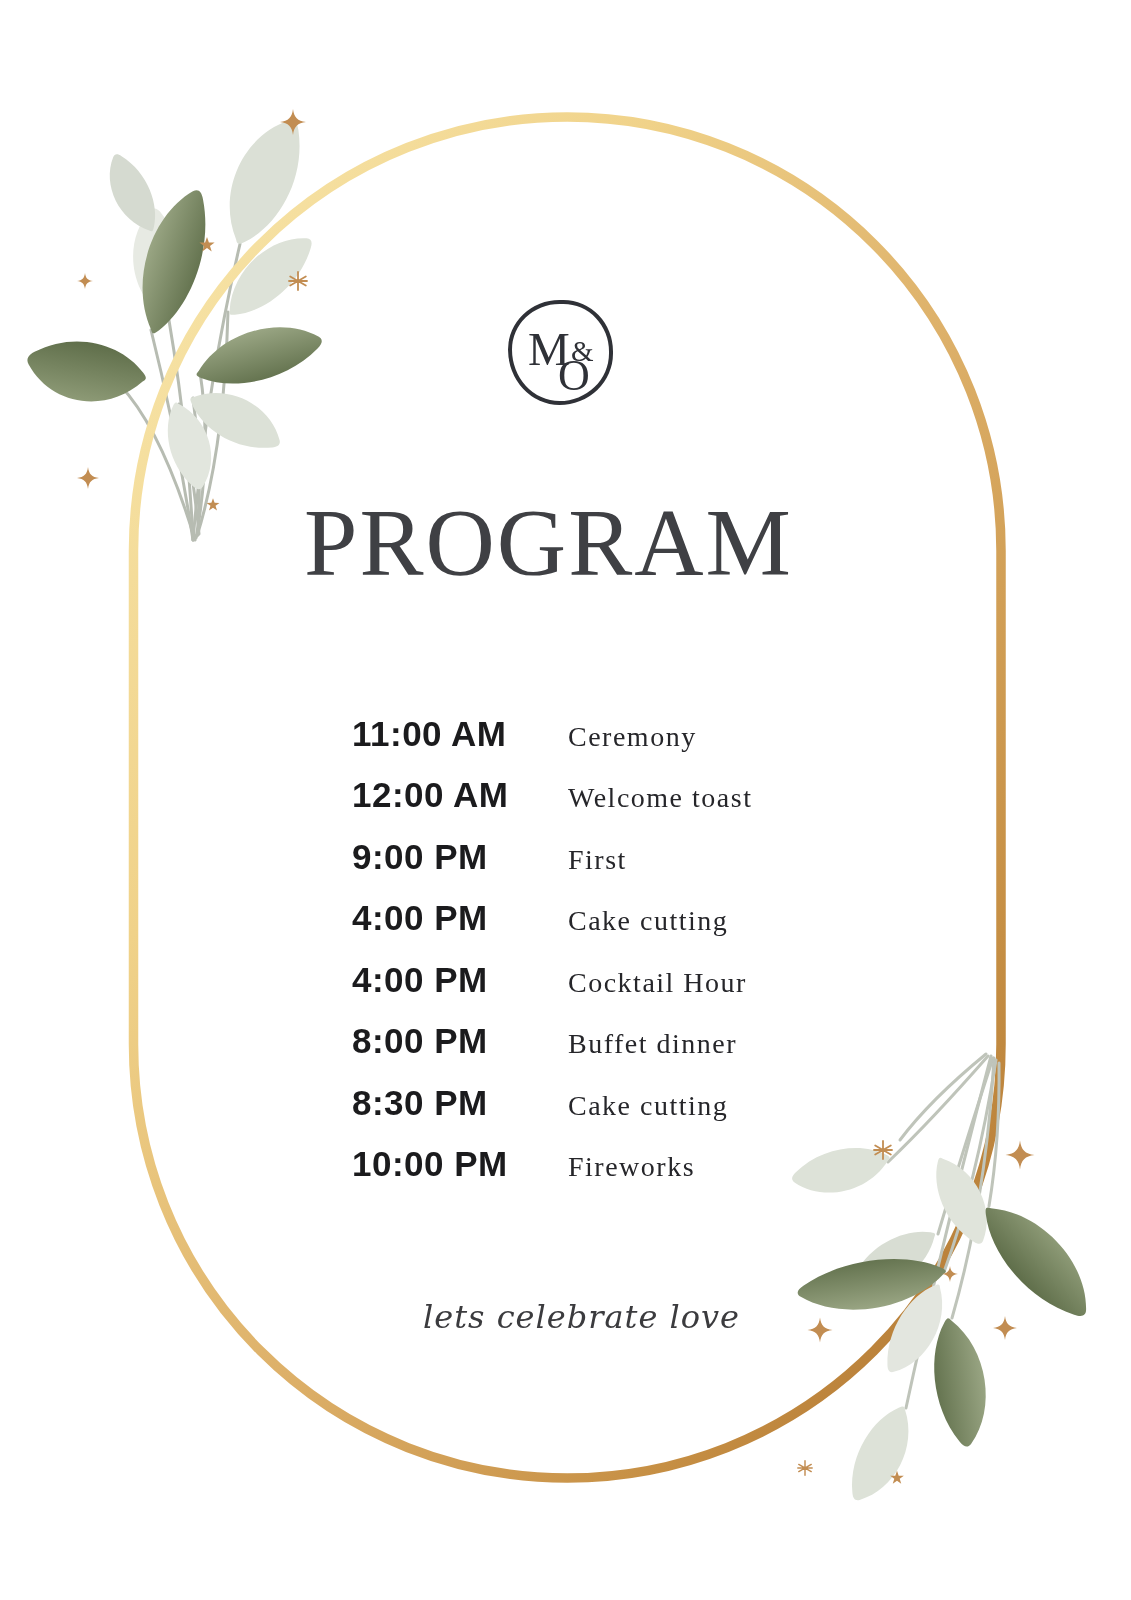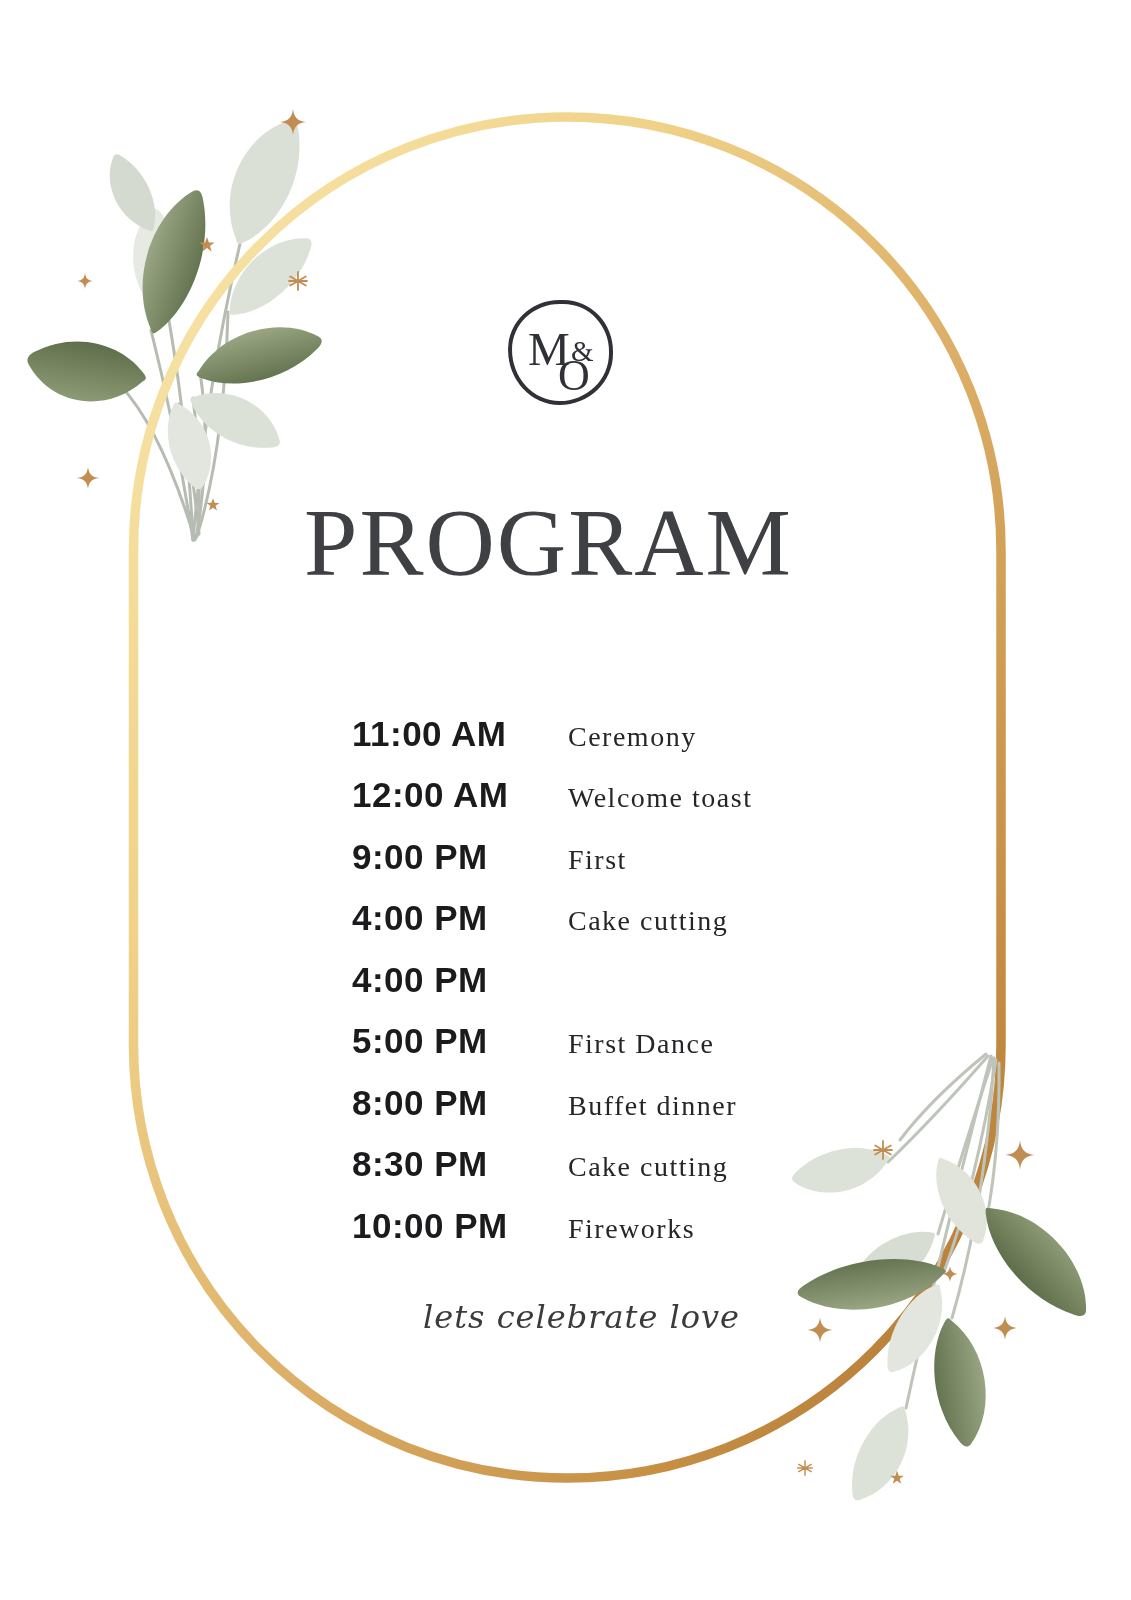--- a/index.html
+++ b/index.html
@@ -160,24 +160,21 @@
       <div class="row">
       <span class="time">9:00 PM</span>
       <span class="event">First</span>
     </div>
       <div class="row">
       <span class="time">4:00 PM</span>
       <span class="event">Cake cutting</span>
     </div>
       <div class="row">
       <span class="time">4:00 PM</span>
-    </div>
-      <div class="row">
-      <span class="time">5:00 PM</span>
-      <span class="event">First Dance</span>
+      <span class="event">Cocktail Hour</span>
     </div>
       <div class="row">
       <span class="time">8:00 PM</span>
       <span class="event">Buffet dinner</span>
     </div>
       <div class="row">
       <span class="time">8:30 PM</span>
       <span class="event">Cake cutting</span>
     </div>
       <div class="row">

